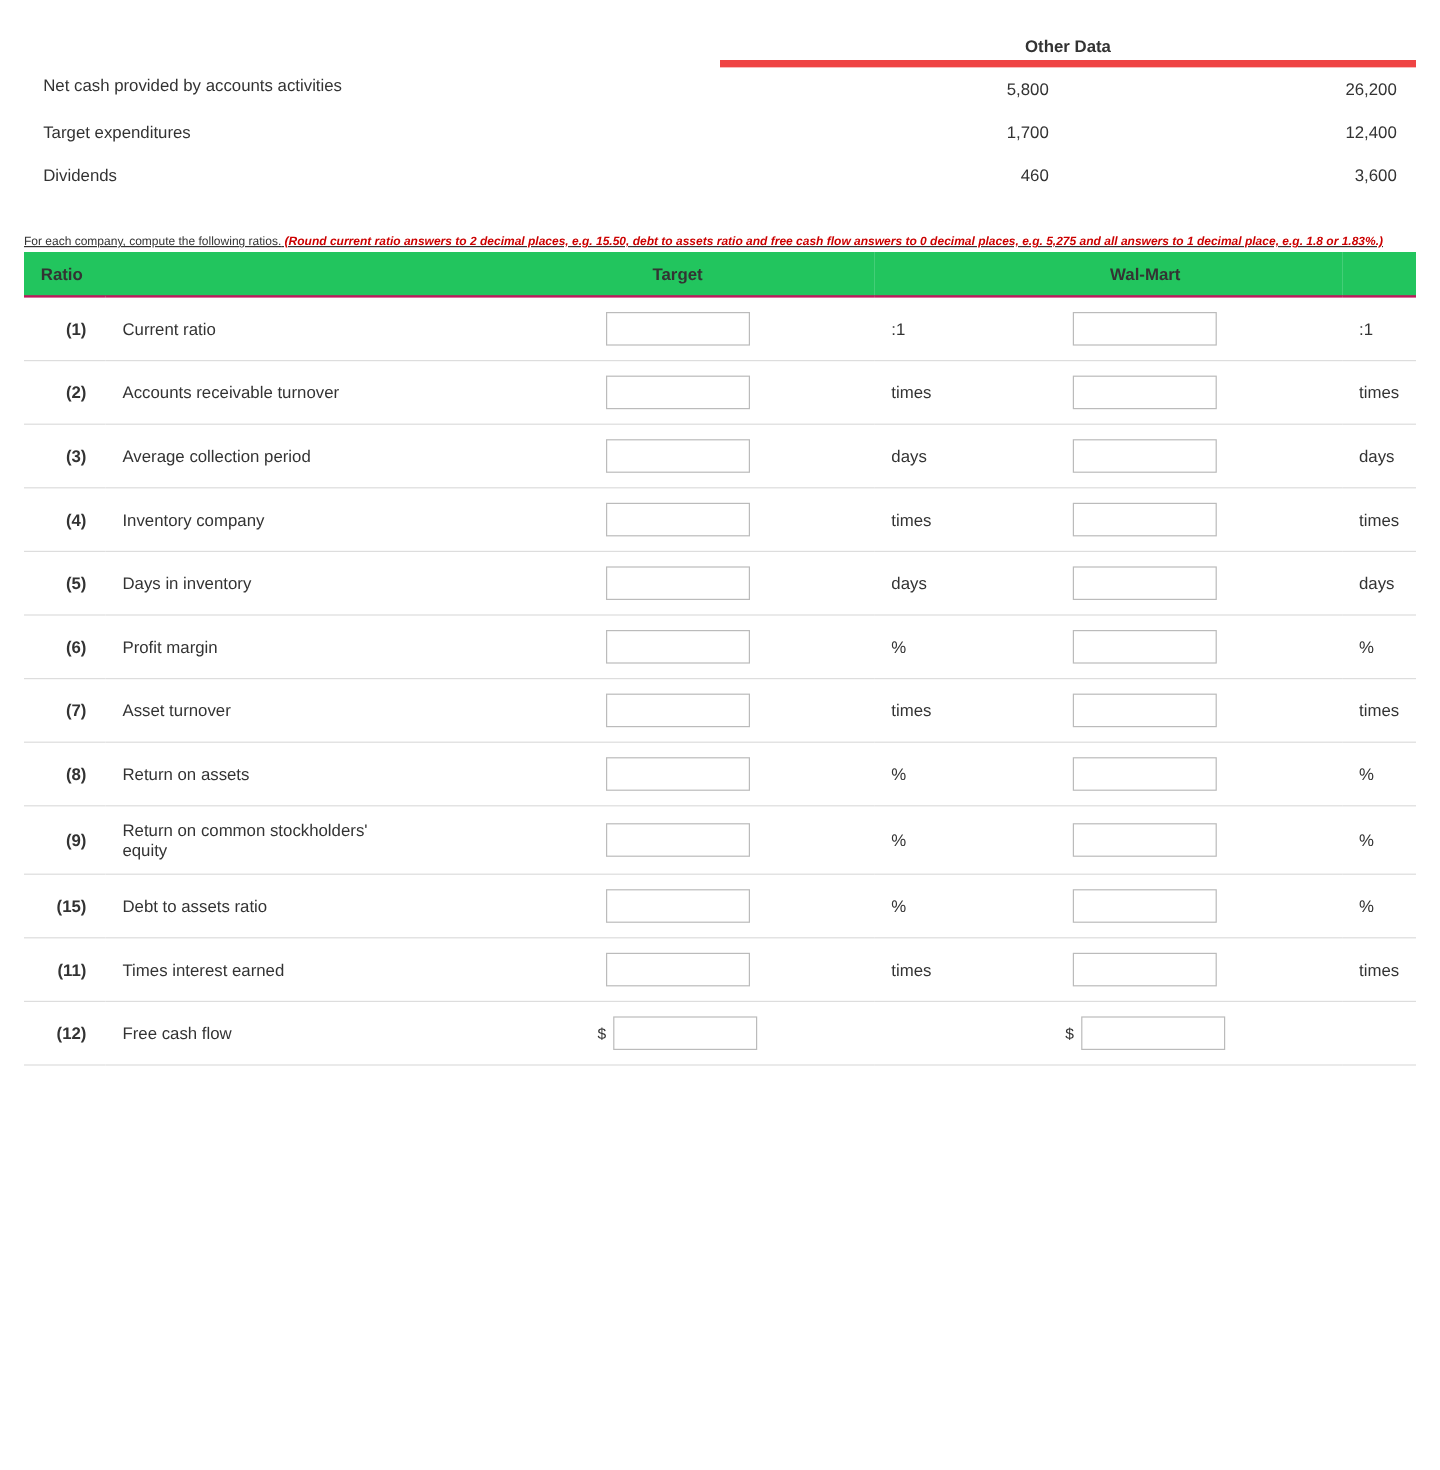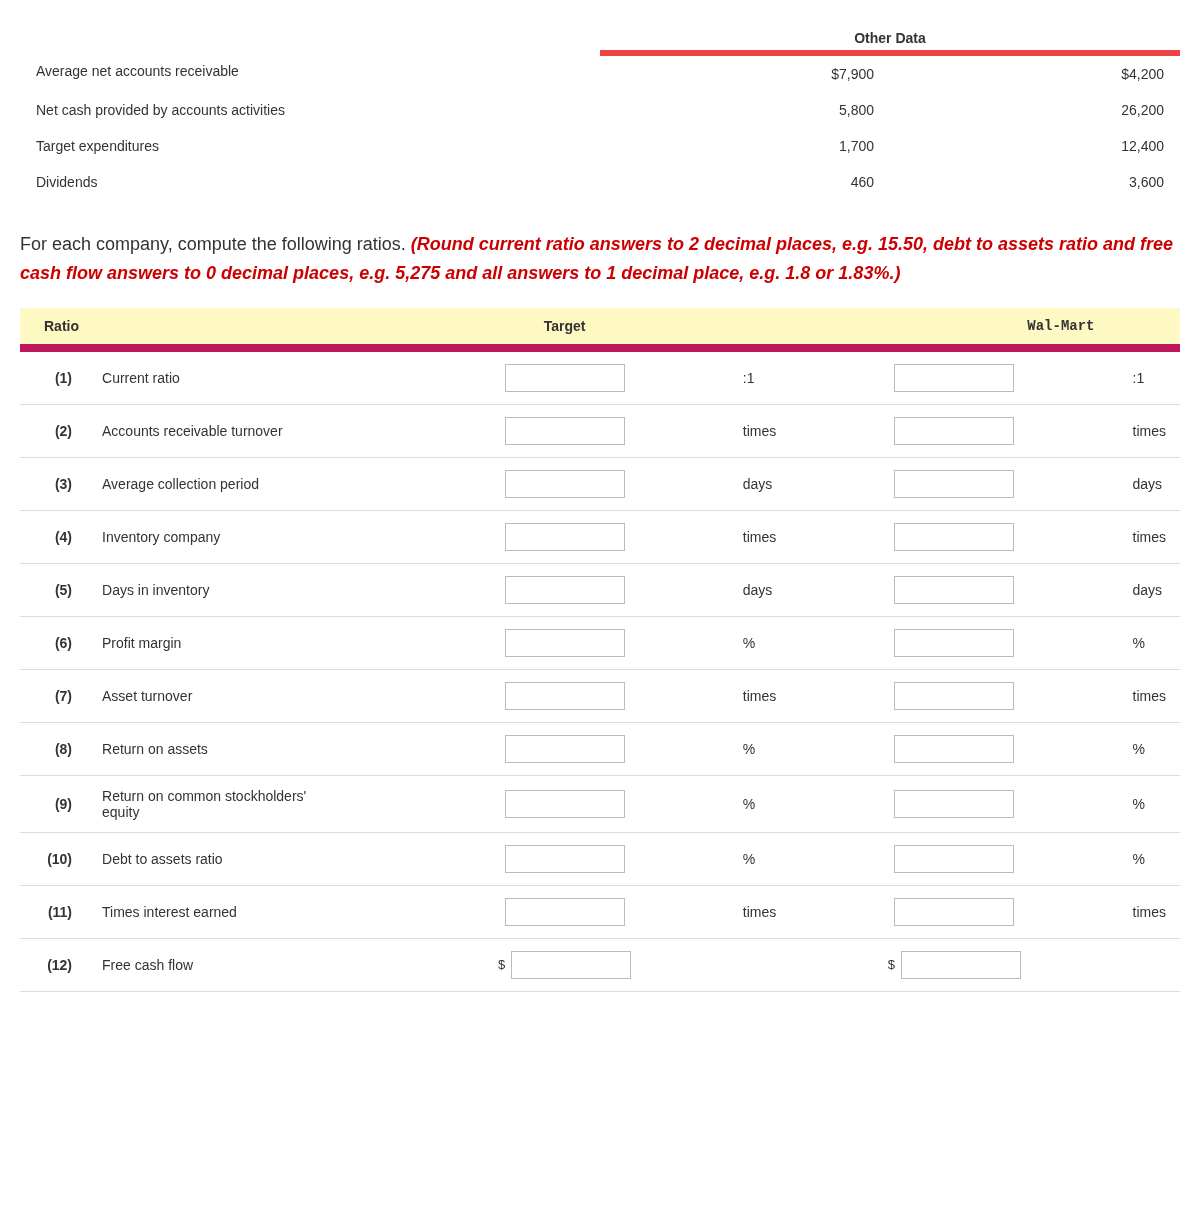--- a/index.html
+++ b/index.html
@@ -30,54 +30,53 @@
     }
     .other-data-header-cell {
       text-align: center;
       font-weight: bold;
       padding-bottom: 6px;
       border-bottom: 6px solid #ef4444;
     }
 
     
     .instruction-text {
-      margin-bottom: 20px;
       line-height: 1.6;
-      font-size: 18px;
+      font-size: 10px;
+      text-decoration: underline;
     }
     .instruction-text .bold-red {
       color: #cc0000;
       font-weight: bold;
       font-style: italic;
     }
 
     
     .ratios-table {
       width: 100%;
       border-collapse: collapse;
     }
     .ratios-table thead tr th {
-      background: #fef9c3;
-      padding: 10px 24px;
+      background: #22c55e;
+      padding: 10px 14px;
       font-weight: bold;
-      border-bottom: 8px solid #be185d;
+      border-bottom: 2px solid #be185d;
       text-align: center;
     }
     .ratios-table thead tr th.th-ratio {
       text-align: left;
       width: 35%;
     }
     .ratios-table thead tr th.th-target {
       width: 30%;
       text-align: center;
     }
     .ratios-table thead tr th.th-walmart {
       width: 30%;
-      text-align: right;
-      font-family: Liberation Mono, monospace;
+      text-align: center;
     }
     .ratios-table thead tr th.th-spacer {
       width: 5%;
     }
 
     .ratios-table tbody tr {
       border-bottom: 1px solid #ddd;
     }
     .ratios-table tbody tr td {
       padding: 12px 14px;
@@ -127,25 +126,20 @@
 <body>
 
 <table class="other-data-table">
   <thead>
     <tr class="header-top-row">
       <td class="col-label"></td>
       <td colspan="2" class="other-data-header-cell">Other Data</td>
     </tr>
   </thead>
   <tbody id="other-data-body">
-  <tr>
-    <td class="col-label">Average net accounts receivable</td>
-    <td class="col-val">$7,900</td>
-    <td class="col-val">$4,200</td>
-  </tr>
       <tr>
     <td class="col-label">Net cash provided by accounts activities</td>
     <td class="col-val">5,800</td>
     <td class="col-val">26,200</td>
   </tr>
       <tr>
     <td class="col-label">Target expenditures</td>
     <td class="col-val">1,700</td>
     <td class="col-val">12,400</td>
   </tr>
@@ -310,21 +304,21 @@
       </td>
       <td class="td-unit">%</td>
       <td class="td-input-area">
         <div class="input-with-unit">
           <input type="text" style="">
         </div>
       </td>
       <td class="td-unit">%</td>
     </tr>
       <tr>
-      <td class="td-num">(10)</td>
+      <td class="td-num">(15)</td>
       <td class="td-label">Debt to assets ratio</td>
       <td class="td-input-area">
         <div class="input-with-unit">
           <input type="text" style="">
         </div>
       </td>
       <td class="td-unit">%</td>
       <td class="td-input-area">
         <div class="input-with-unit">
           <input type="text" style="">

